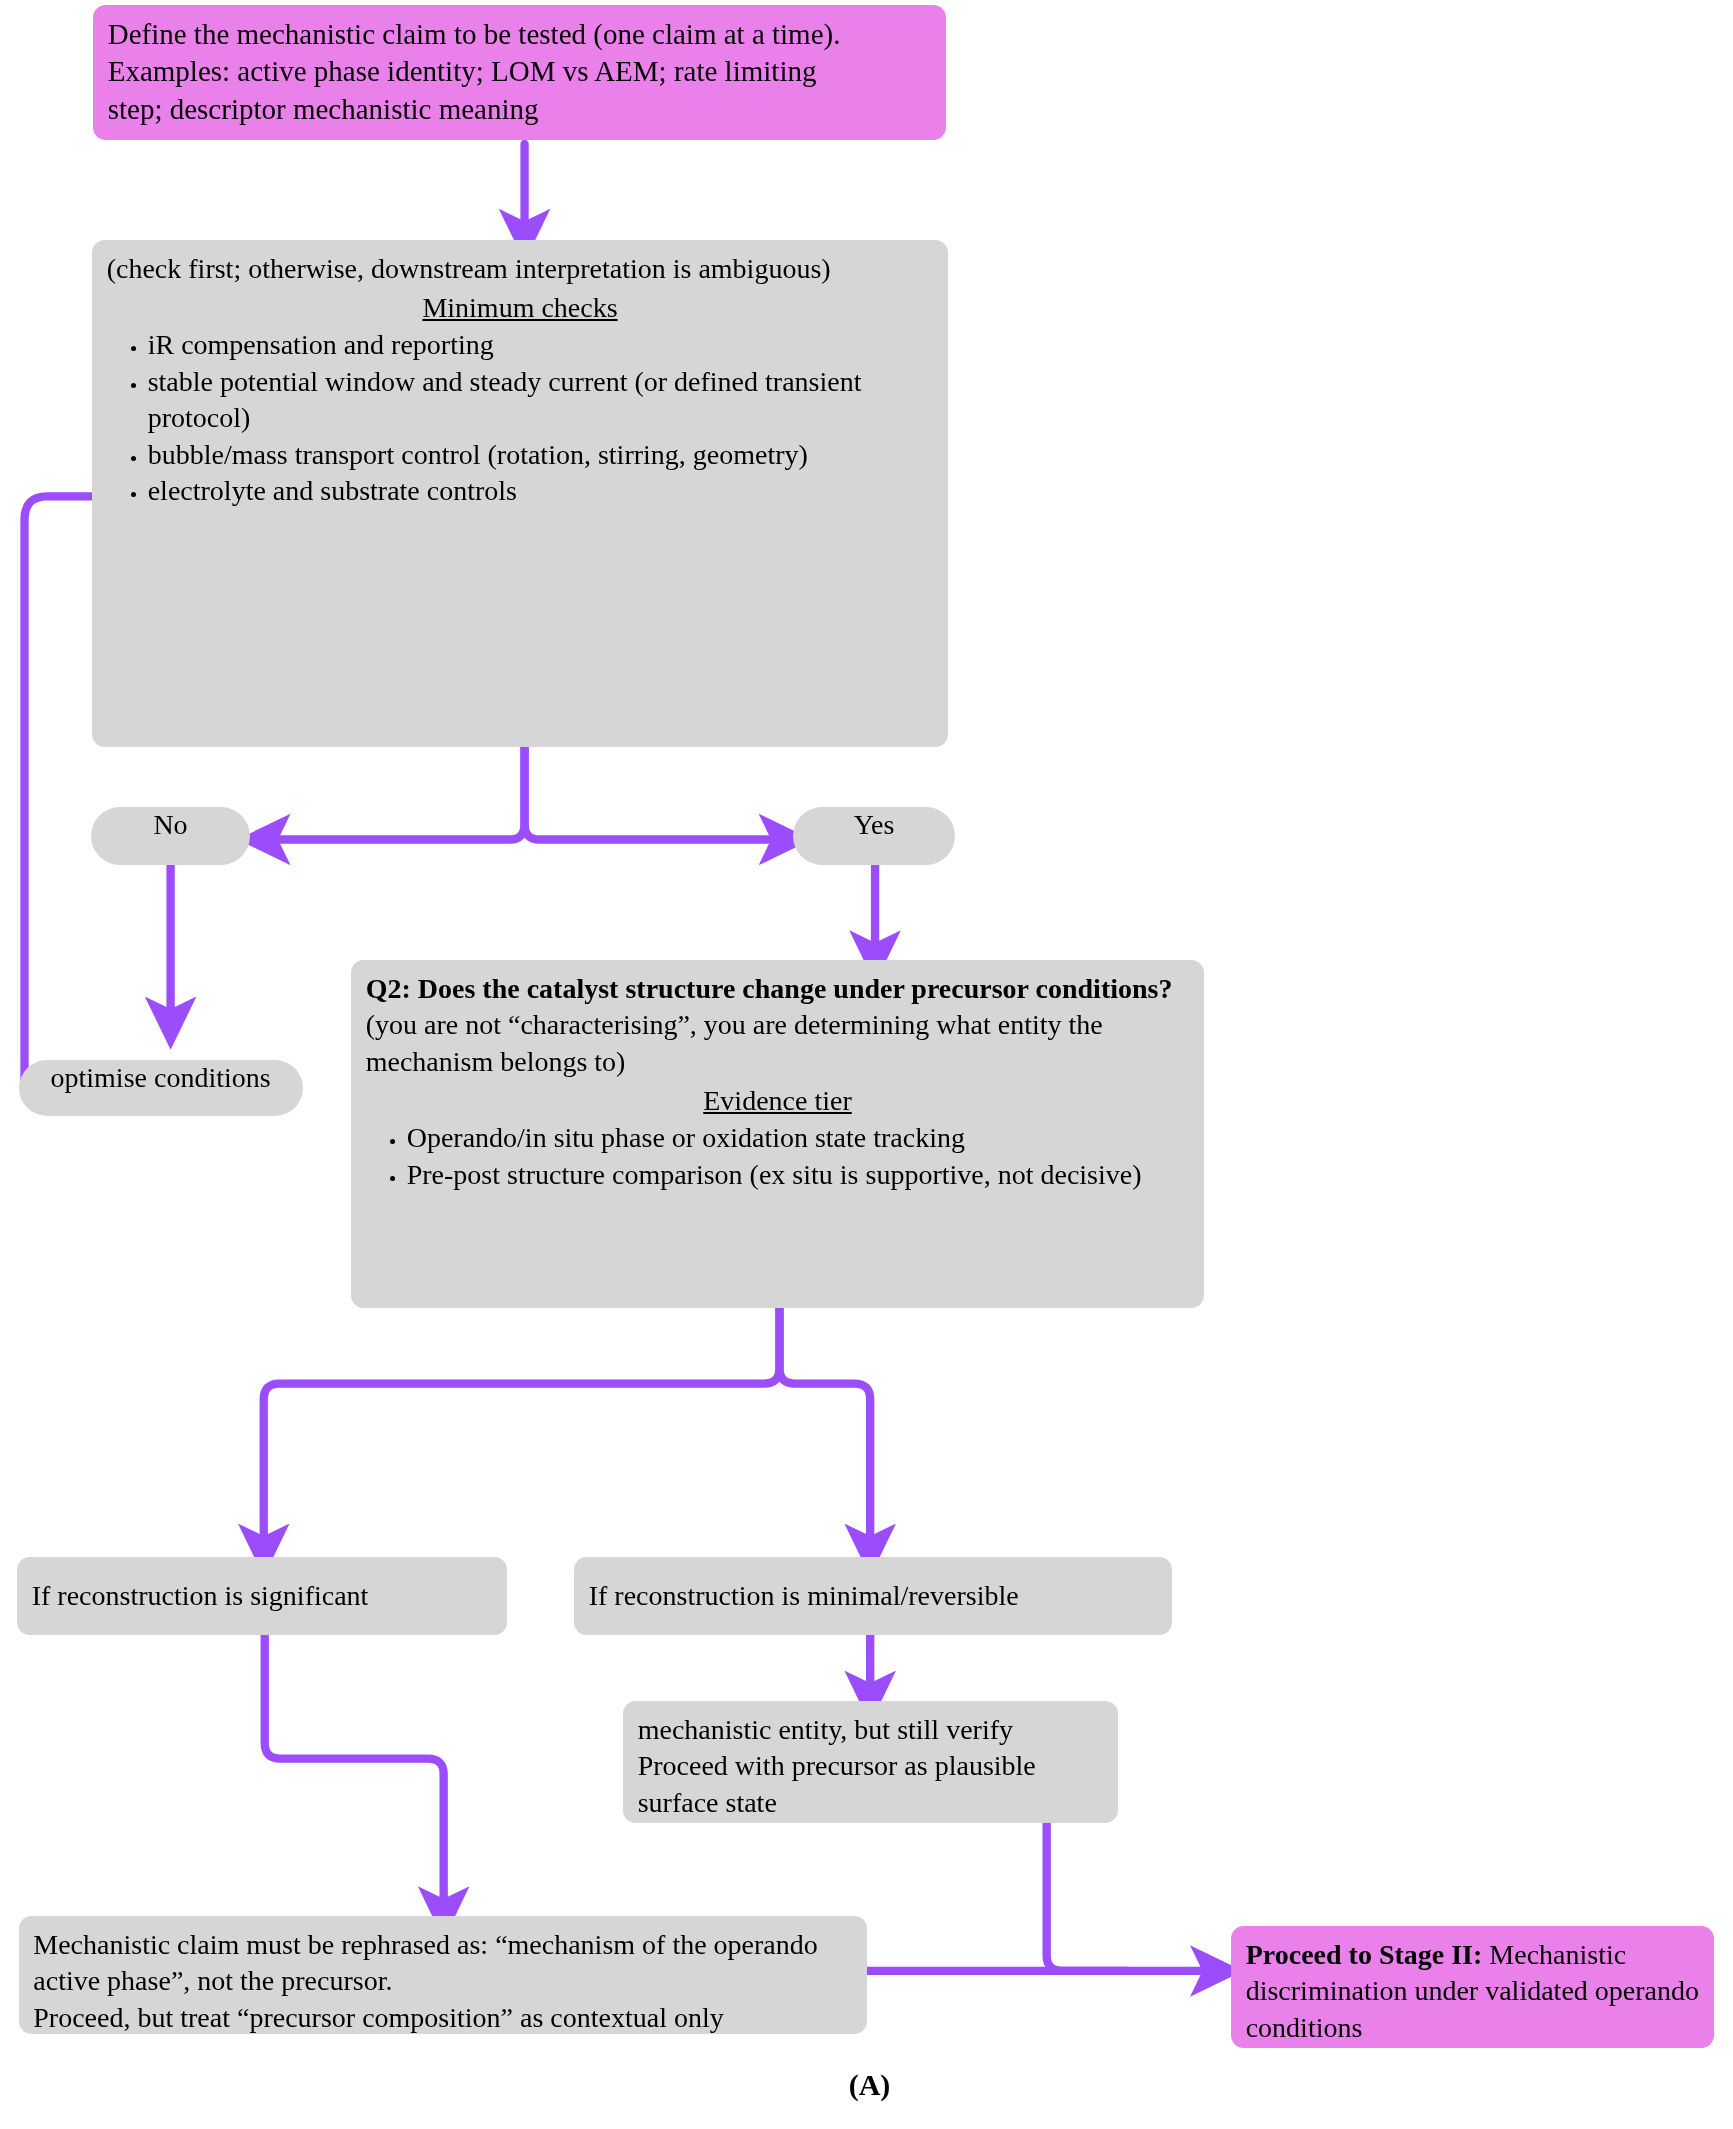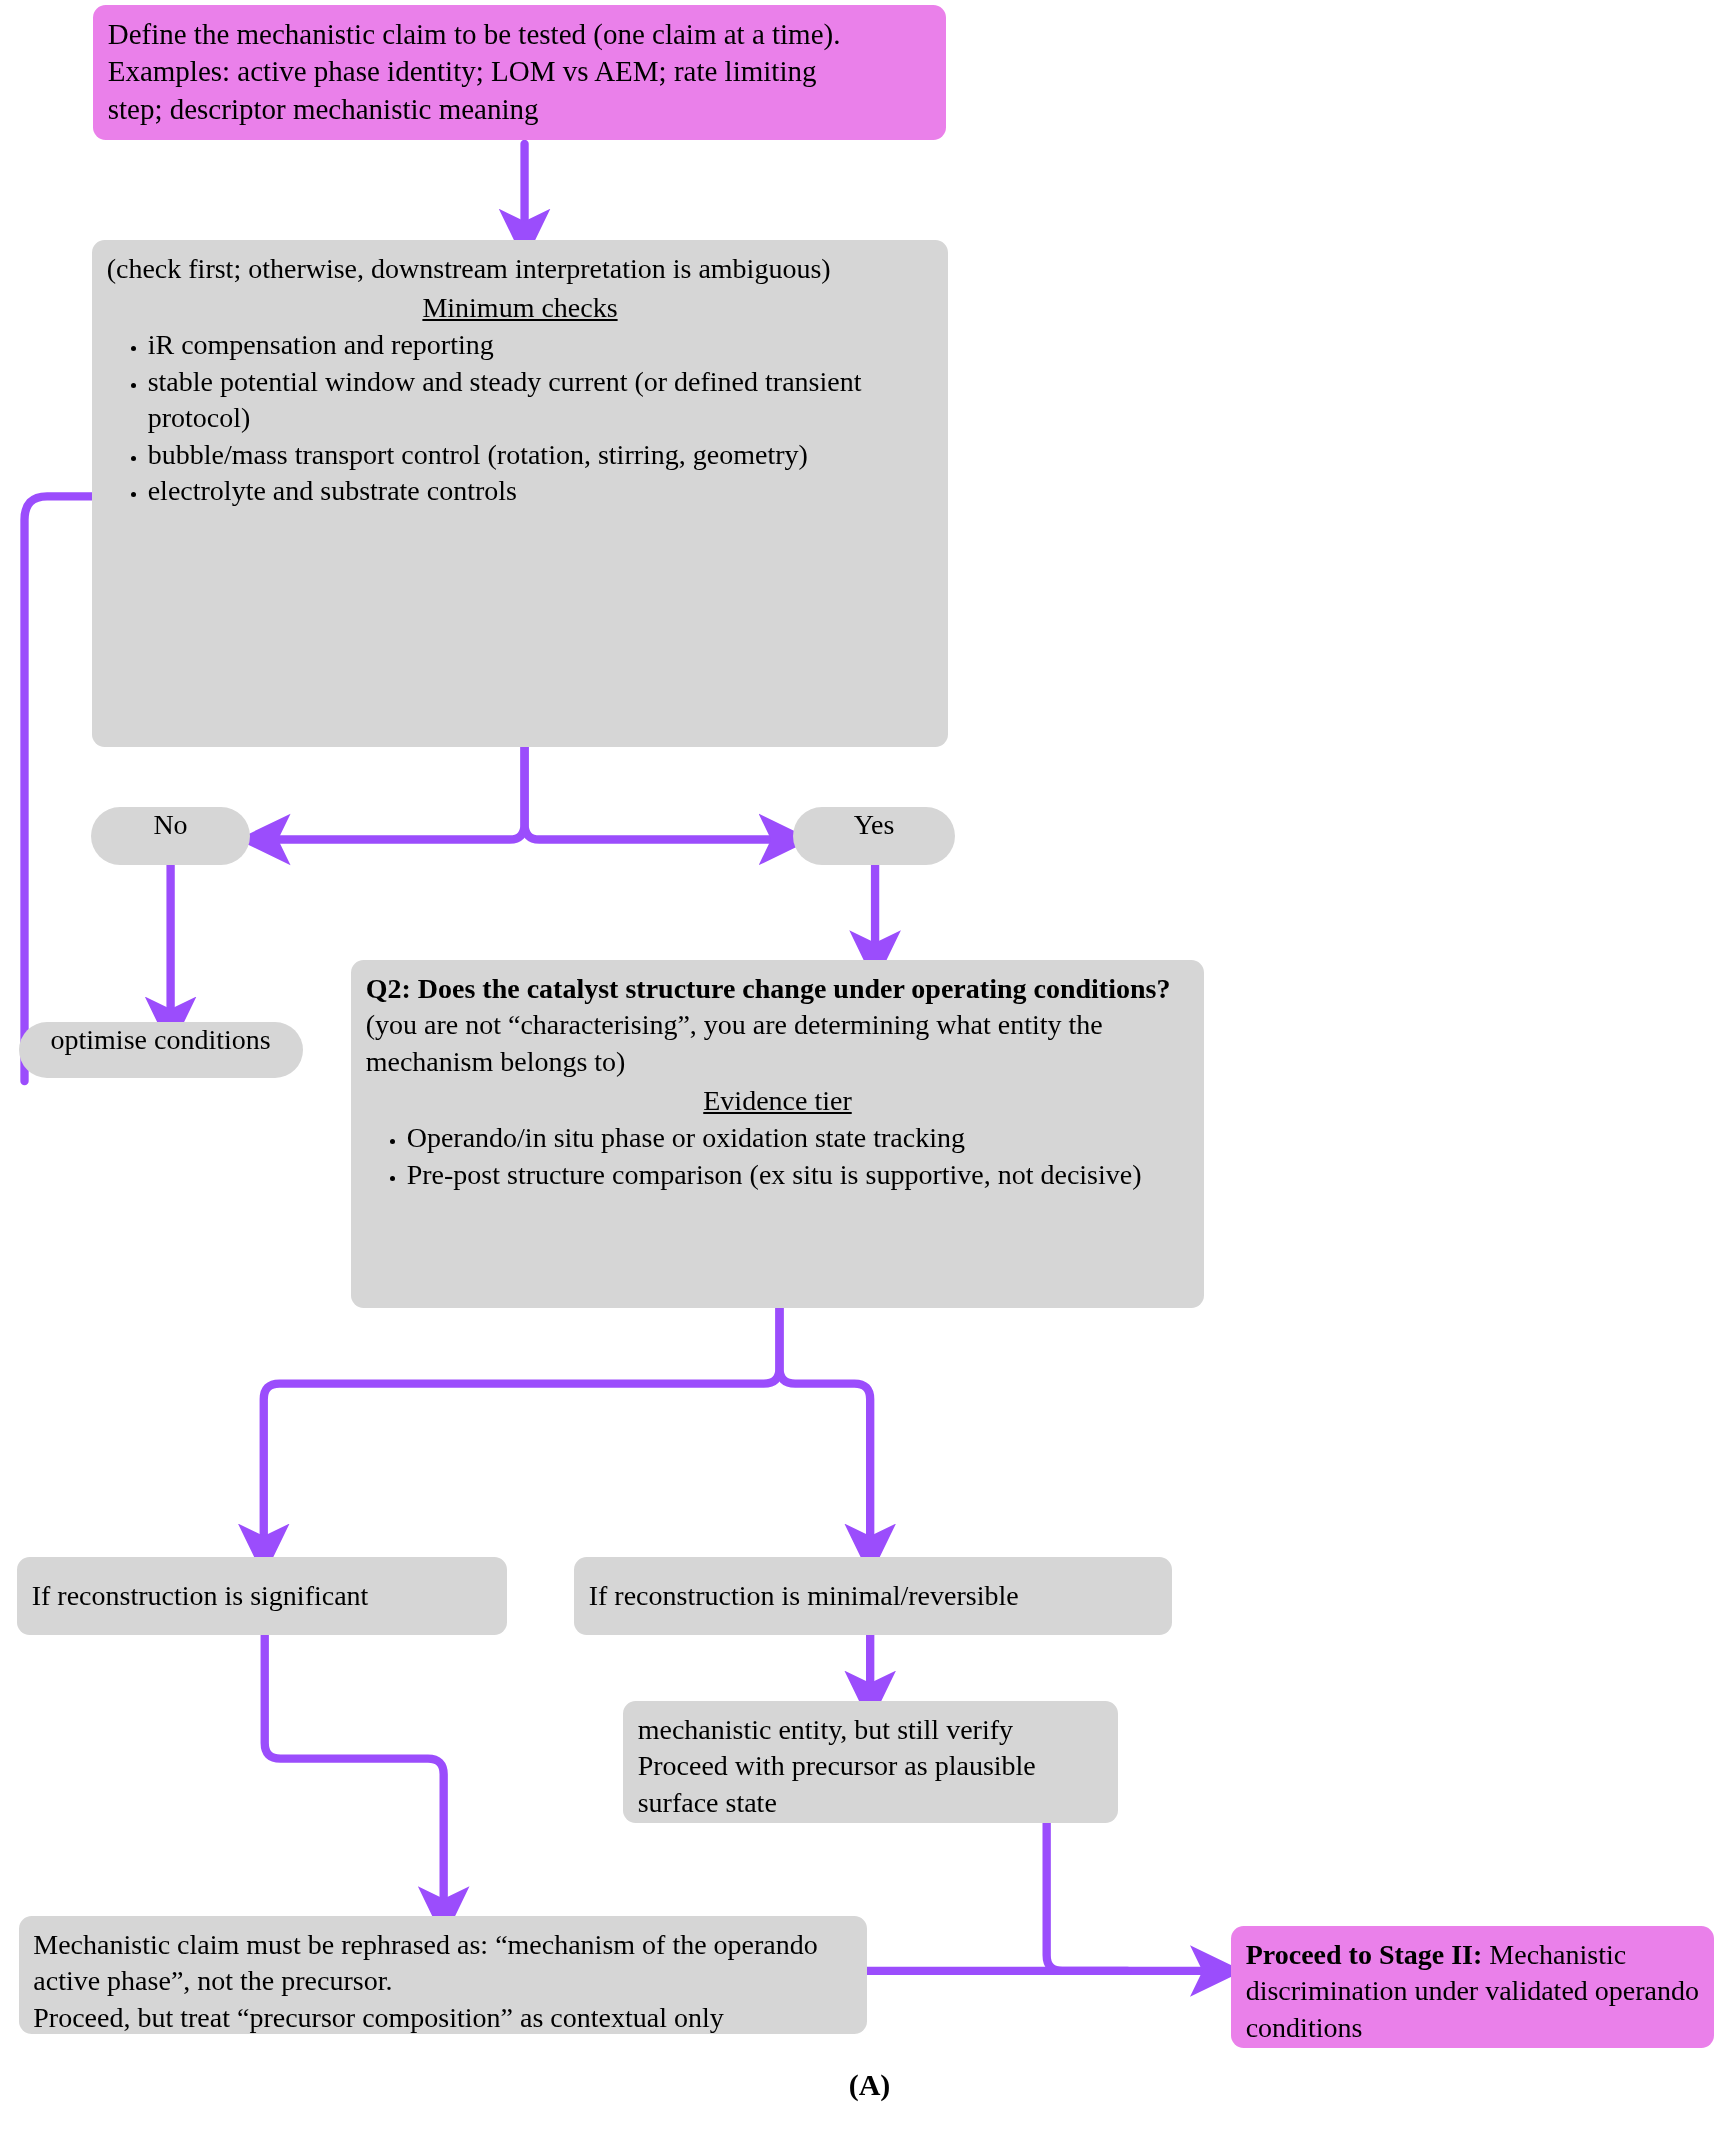--- a/index.html
+++ b/index.html
@@ -125,26 +125,26 @@
   </div>
 
   <div class="node grey pill fs-std" style="left:91px; top:807px; width:159px; height:58px;">
     <span>No</span>
   </div>
 
   <div class="node grey pill fs-std" style="left:793px; top:807px; width:162px; height:58px;">
     <span>Yes</span>
   </div>
 
-  <div class="node grey pill fs-std" style="left:18.6px; top:1022px; width:284px; height:56px;">
+  <div class="node grey pill fs-std" style="left:18.6px; top:1060px; width:284px; height:56px;">
     <span>optimise conditions</span>
   </div>
 
   <div class="node grey pad fs-std" style="left:351px; top:960px; width:853px; height:348px;">
-    <span class="boxtext ttl">Q2: Does the catalyst structure change under operating conditions?</span>
+    <span class="boxtext ttl">Q2: Does the catalyst structure change under precursor conditions?</span>
     <span class="boxtext">(you are not “characterising”, you are determining what entity the mechanism belongs to)</span>
     <span class="centered-underline"><span>Evidence tier</span></span>
     <ul class="checks">
       <li>Operando/in situ phase or oxidation state tracking</li>
       <li>Pre-post structure comparison (ex situ is supportive, not decisive)</li>
     </ul>
   </div>
 
   <div class="node grey pad fs-std" style="left:17px; top:1557px; width:490px; height:78px; display:flex; align-items:center;">
     <span>If reconstruction is significant</span>

